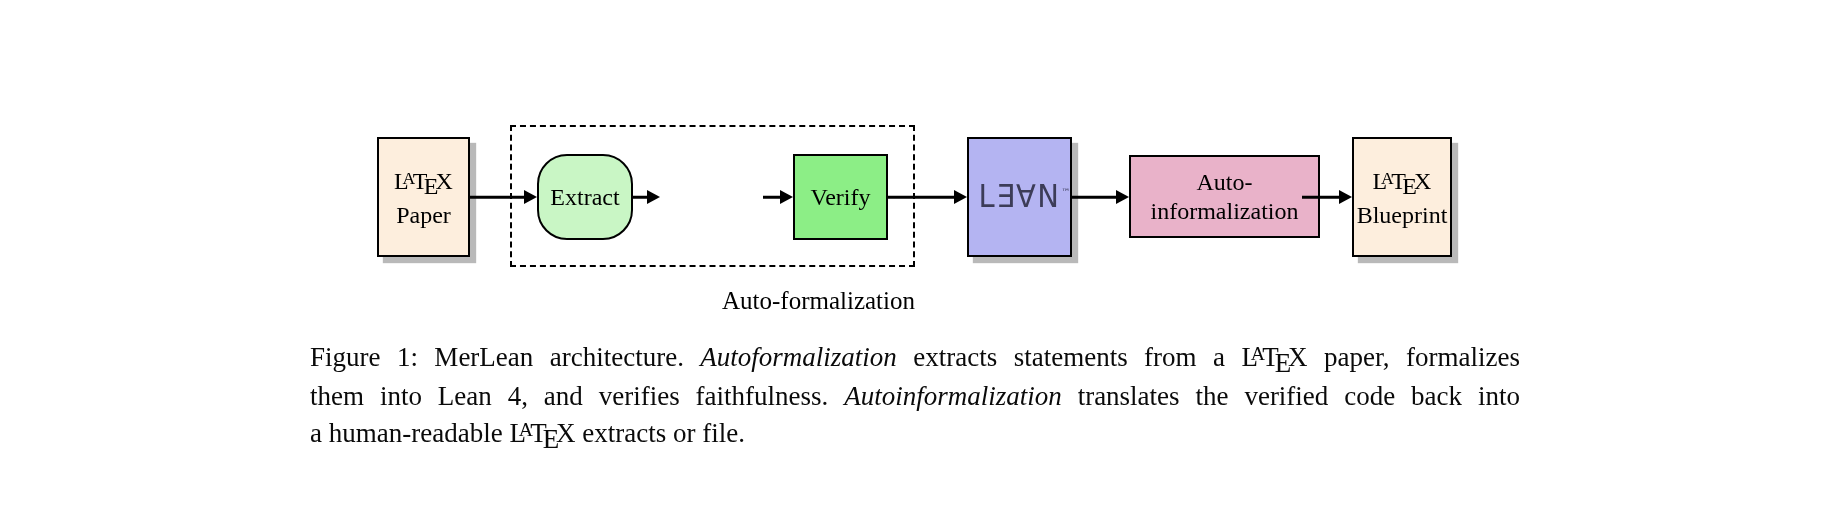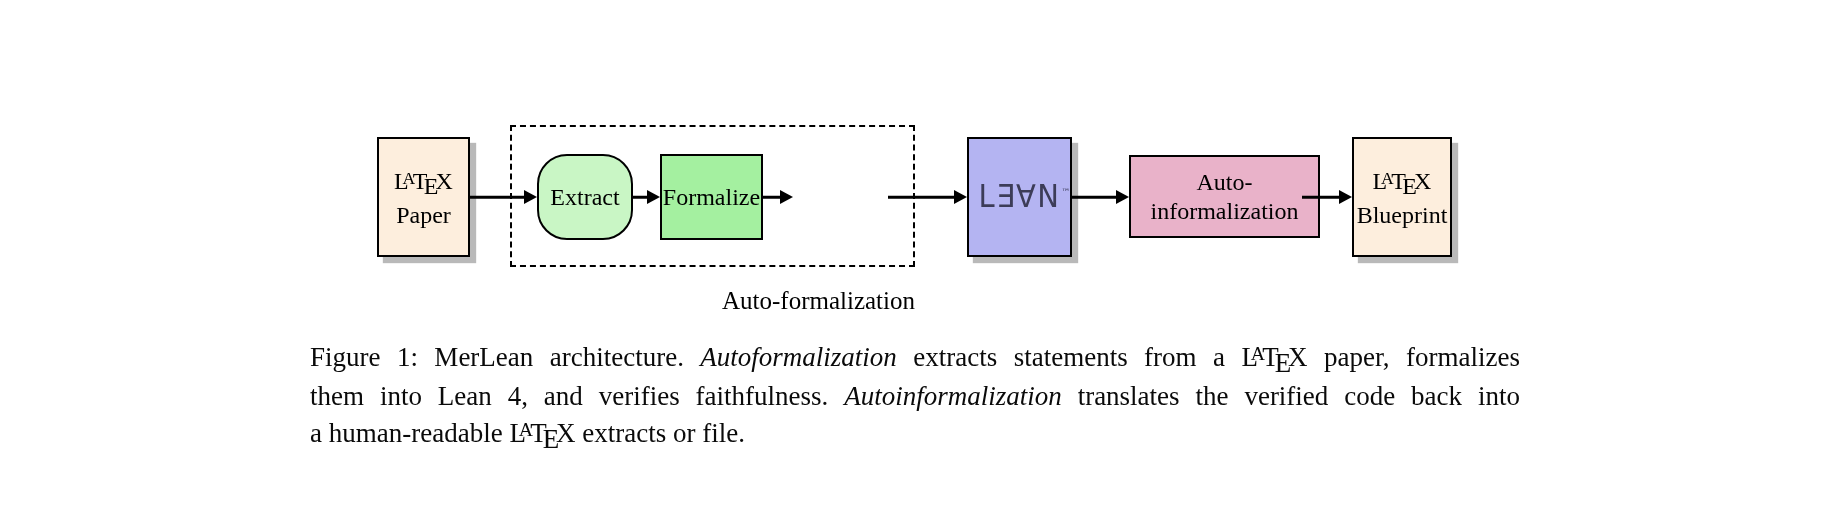--- a/index.html
+++ b/index.html
@@ -119,22 +119,22 @@
   <div class="node doc paper">
     <div><span class="latex-logo"><span>L</span><span class="lx-a">A</span><span>T</span><span class="lx-e">E</span><span>X</span></span></div>
     <div>Paper</div>
   </div>
 
   <div class="dashed-group"></div>
 
   <div class="node extract">
     <div>Extract</div>
   </div>
-  <div class="node formalize">
-    <div>Formalize</div>
+  <div class="node verify">
+    <div>Verify</div>
   </div>
 
   <div class="node lean">
     <span class="lean-wrap">
       <span class="lean-text">L∃∀N</span>
       <span class="lean-tm">™</span>
     </span>
   </div>
 
   <div class="node autoinf">

